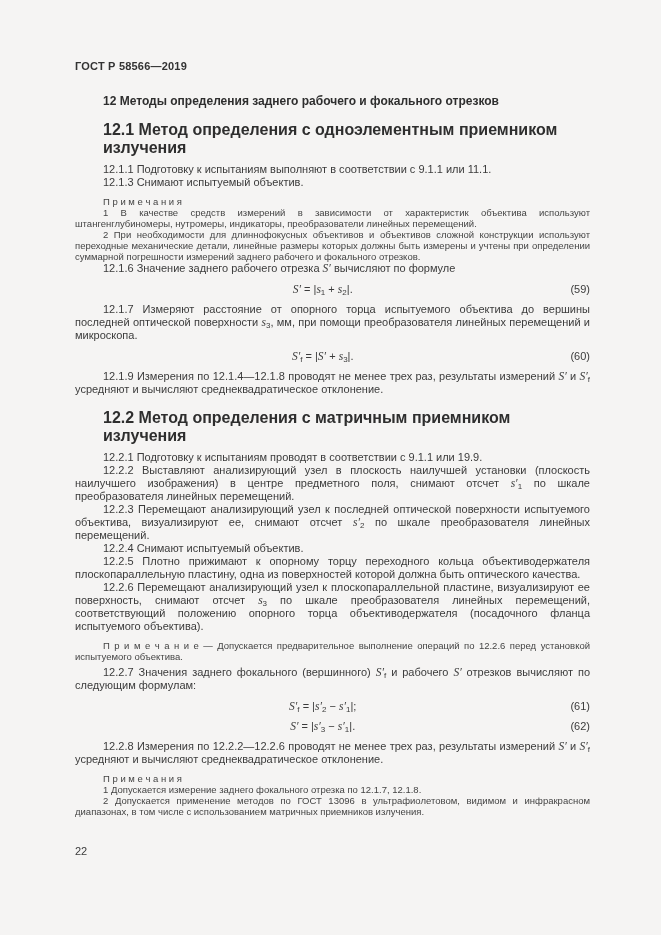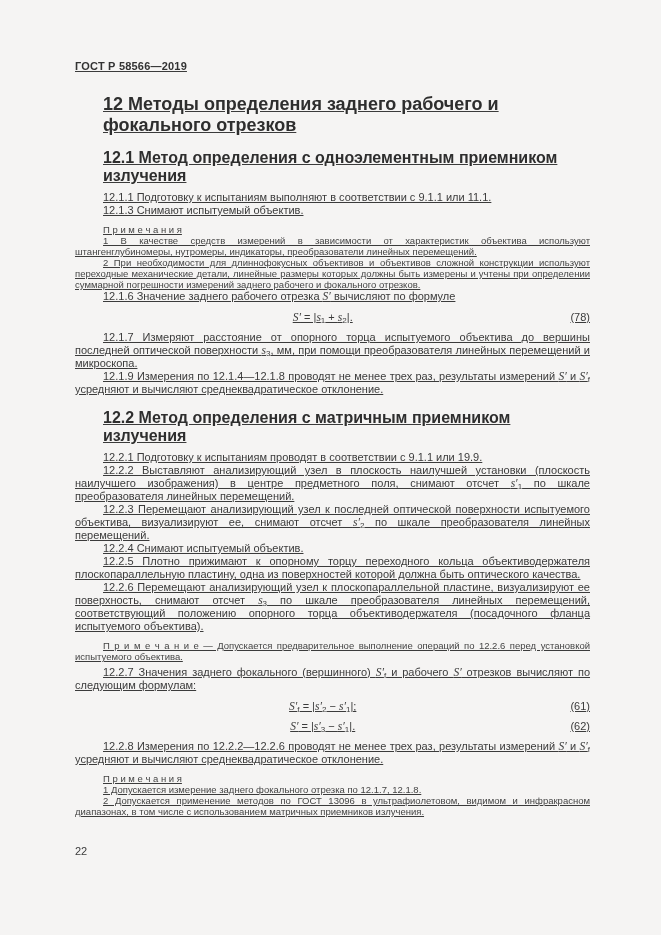--- a/index.html
+++ b/index.html
@@ -8,28 +8,27 @@
     background:#f5f4f3;
     font-family:"Liberation Sans",sans-serif;
     color:#3b3b3b;
     overflow:hidden;
   }
   .page{
     position:relative;
     box-sizing:border-box;
     width:661px;height:935px;
     padding:60px 71px 0 75px;
-    text-decoration:underline;
   }
   .doc-header{
     font-size:11px;font-weight:bold;color:#333;
     letter-spacing:.2px;
   }
   .h1{
-    font-size:18px;font-weight:bold;color:#2e2e2e;
+    font-size:12px;font-weight:bold;color:#2e2e2e;
     margin:22px 0 0;padding-left:28px;
   }
   .h2{
     font-size:16px;font-weight:bold;color:#2e2e2e;
     margin:13px 0 0;padding-left:28px;
   }
   p{margin:0;}
   .body-p{
     font-size:11px;line-height:13px;
     text-align:justify;text-indent:28px;
@@ -81,25 +80,29 @@
   <p class="body-p">12.1.3 Снимают испытуемый объектив.</p>
 
   <div class="note-head">П р и м е ч а н и я</div>
   <p class="note">1 В качестве средств измерений в зависимости от характеристик объектива используют штангенглубиномеры, нутромеры, индикаторы, преобразователи линейных перемещений.</p>
   <p class="note">2 При необходимости для длиннофокусных объективов и объективов сложной конструкции используют переходные механические детали, линейные размеры которых должны быть измерены и учтены при определении суммарной погрешности измерений заднего рабочего и фокального отрезков.</p>
 
   <p class="body-p">12.1.6 Значение заднего рабочего отрезка <i>S′</i> вычисляют по формуле</p>
 
   <div class="formula-row">
     <span class="formula"><i>S′</i> = |<i>s</i><sub>1</sub> + <i>s</i><sub>2</sub>|.</span>
-    <span class="formula-num">(78)</span>
+    <span class="formula-num">(59)</span>
   </div>
 
   <p class="body-p">12.1.7 Измеряют расстояние от опорного торца испытуемого объектива до вершины последней оптической поверхности <i>s</i><sub>3</sub>, мм, при помощи преобразователя линейных перемещений и микроскопа.</p>
 
+  <div class="formula-row">
+    <span class="formula"><i>S′</i><sub>f</sub> = |<i>S′</i> + <i>s</i><sub>3</sub>|.</span>
+    <span class="formula-num">(60)</span>
+  </div>
 
   <p class="body-p">12.1.9 Измерения по 12.1.4—12.1.8 проводят не менее трех раз, результаты измерений <i>S′</i> и <i>S′</i><sub>f</sub> усредняют и вычисляют среднеквадратическое отклонение.</p>
 
   <div class="h2">12.2 Метод определения с матричным приемником излучения</div>
 
   <p class="body-p gap-s">12.2.1 Подготовку к испытаниям проводят в соответствии с 9.1.1 или 19.9.</p>
   <p class="body-p">12.2.2 Выставляют анализирующий узел в плоскость наилучшей установки (плоскость наилучшего изображения) в центре предметного поля, снимают отсчет <i>s′</i><sub>1</sub> по шкале преобразователя линейных перемещений.</p>
   <p class="body-p">12.2.3 Перемещают анализирующий узел к последней оптической поверхности испытуемого объектива, визуализируют ее, снимают отсчет <i>s′</i><sub>2</sub> по шкале преобразователя линейных перемещений.</p>
   <p class="body-p">12.2.4 Снимают испытуемый объектив.</p>
   <p class="body-p">12.2.5 Плотно прижимают к опорному торцу переходного кольца объективодержателя плоскопараллельную пластину, одна из поверхностей которой должна быть оптического качества.</p>

